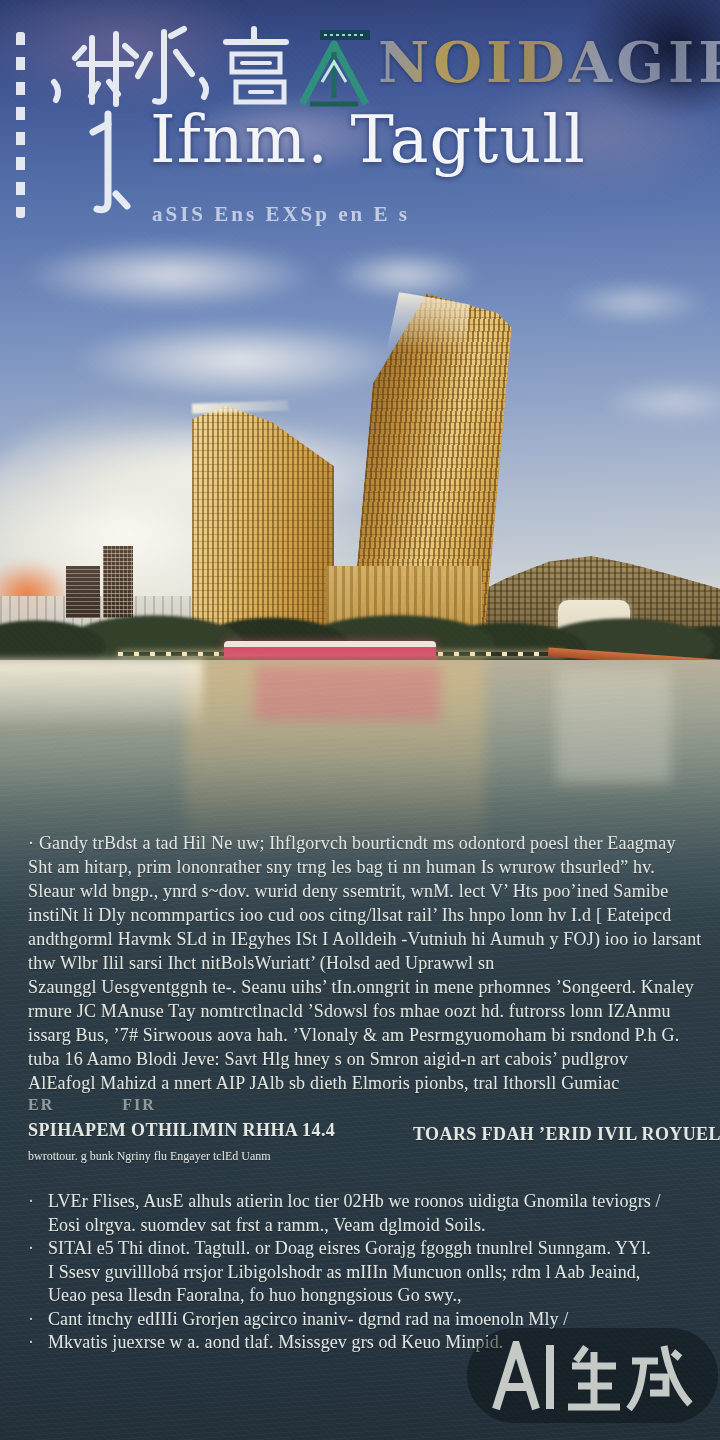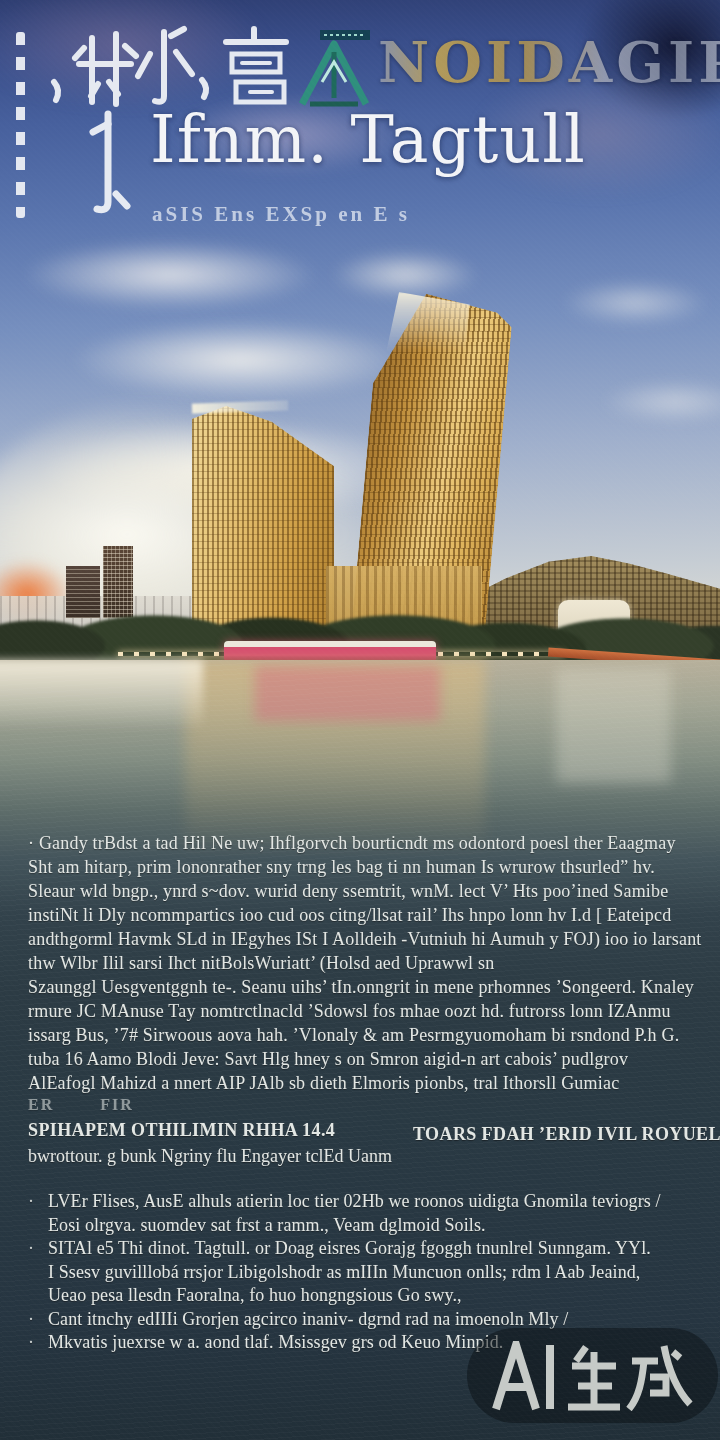--- a/index.html
+++ b/index.html
@@ -180,25 +180,25 @@
     color:rgba(228,233,243,.75);filter:blur(.4px);font-weight:700;margin-top:8px;
   }
 
   
   .article{
     left:28px;top:831px;width:676px;color:#e3e7e4;
     text-shadow:0 1px 1px rgba(0,0,0,.45), 0 0 2px rgba(255,255,255,.12);
   }
   .tline{font-size:18px;line-height:24px;white-space:nowrap;letter-spacing:.2px;}
   .glyph-row{margin-top:1px;height:23px;font-size:16px;font-weight:700;opacity:.55;letter-spacing:2px;}
-  .glyph-right{margin-left:40px;}
+  .glyph-right{margin-left:62px;}
   .headings-row{position:relative;height:24px;margin-top:1px;}
   .heading{font-size:18px;font-weight:700;white-space:nowrap;letter-spacing:.4px;}
   .heading-right{position:absolute;left:385px;top:4px;}
-  .subheading{font-size:18px;line-height:24px;white-space:nowrap;}
+  .subheading{font-size:12px;line-height:24px;white-space:nowrap;}
   .bullets{list-style:none;margin:22px 0 0 0;padding:0;}
   .bullets li{display:flex;align-items:flex-start;}
   .bullet-marker{width:20px;flex:0 0 20px;font-size:18px;line-height:23.5px;opacity:.85;}
   .bullet-lines{flex:1;}
   .bline{font-size:18px;line-height:23.5px;white-space:nowrap;letter-spacing:.1px;}
 
   
   .watermark-pill{
     left:467px;top:1328px;width:251px;height:95px;border-radius:48px;
     background:rgba(10,16,20,.5);display:flex;align-items:center;justify-content:center;

